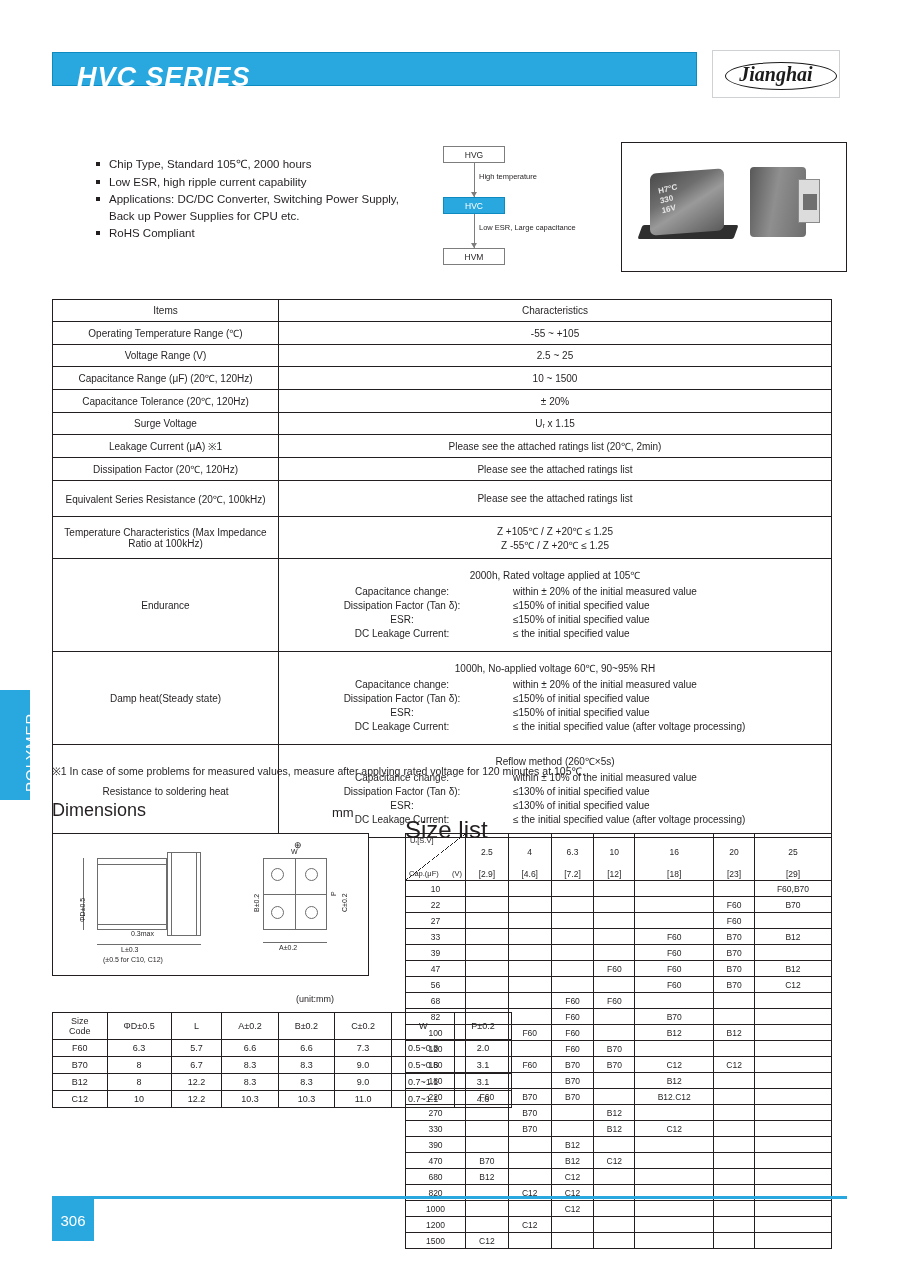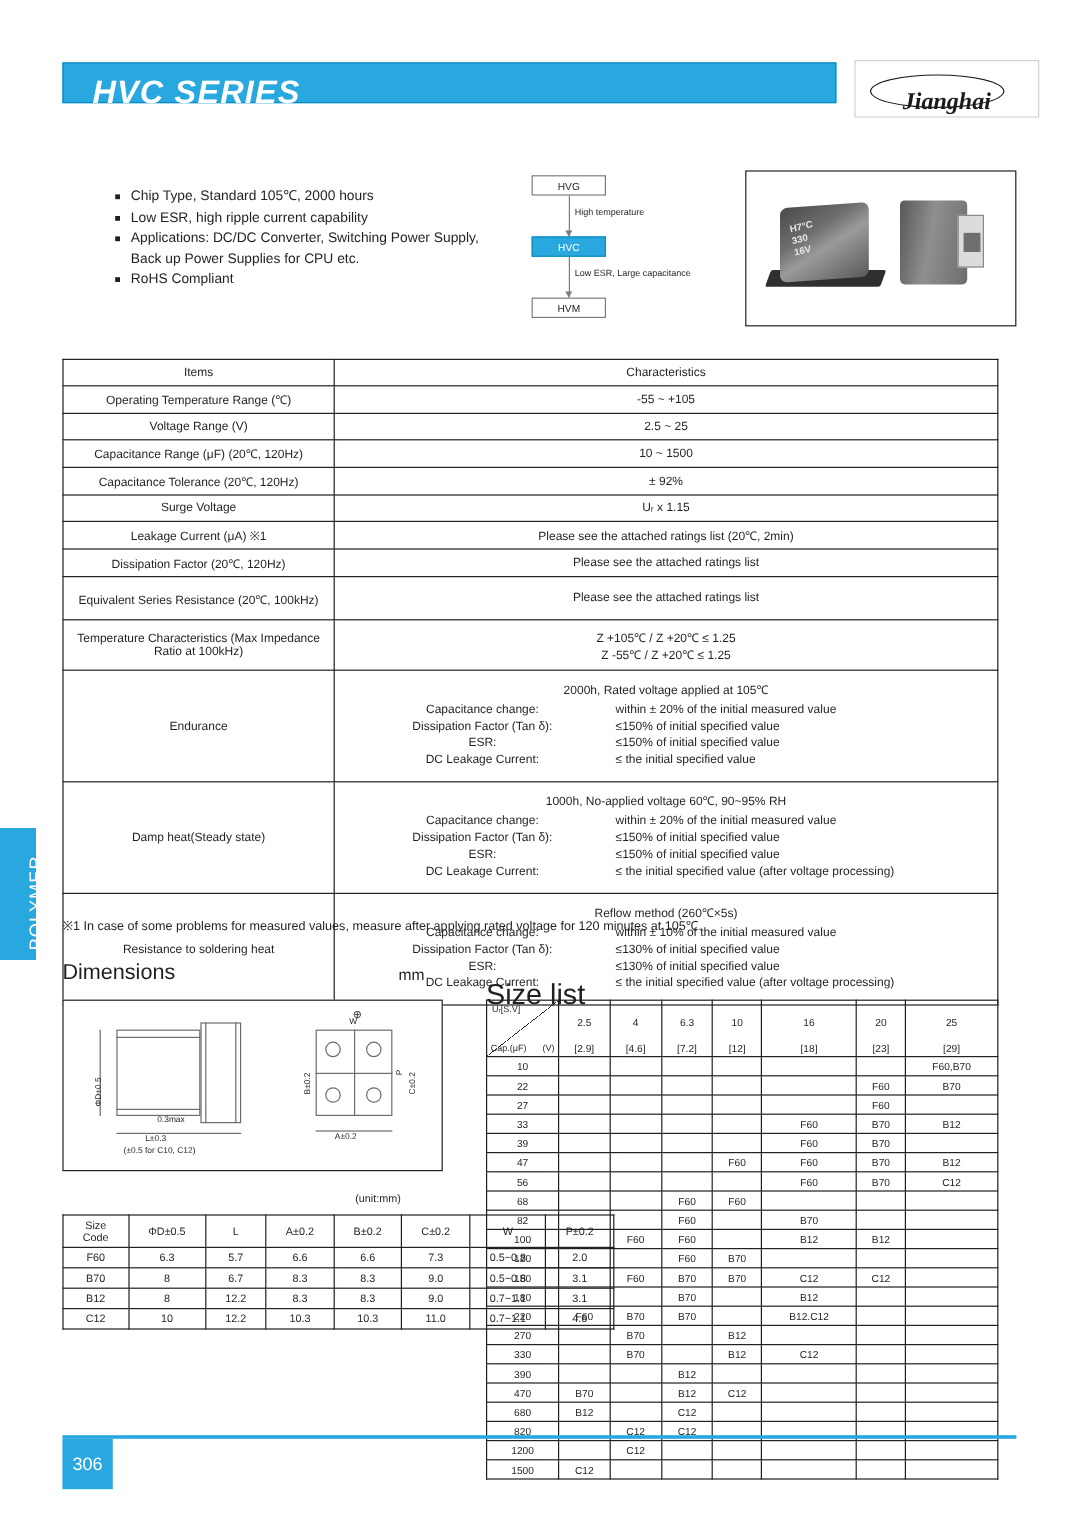--- a/index.html
+++ b/index.html
@@ -13,23 +13,23 @@
   
   .title-bar{
     position:absolute;left:52px;top:52px;width:645px;height:34px;
     background:#29a8e0;border:1px solid #0d8ac0;box-sizing:border-box;
   }
   .title-bar span{
     display:block;color:#ffffff;font-style:italic;font-weight:bold;
     font-size:27px;letter-spacing:1px;padding:9px 0 0 24px;
   }
   .logo{
-    position:absolute;left:712px;top:50px;width:154px;height:48px;
+    position:absolute;left:712px;top:50px;width:128px;height:48px;
     border:1px solid #cfd2d4;box-sizing:border-box;
-    display:flex;align-items:flex-end;justify-content:center;
+    display:flex;align-items:center;justify-content:center;
   }
   .logo .lg-text{
     font-family:"Liberation Serif", serif;font-style:italic;font-weight:bold;
     font-size:20px;color:#1b1b1b;position:relative;z-index:2;
   }
   .logo .lg-oval{
     position:absolute;left:12px;top:11px;width:110px;height:26px;
     border:1.6px solid #1b1b1b;border-radius:50%/50%;
   }
 
@@ -232,21 +232,21 @@
     <tr>
       <td class="c1">Voltage Range (V)</td>
       <td class="c2">2.5 ~ 25</td>
     </tr>
     <tr>
       <td class="c1">Capacitance Range (μF) (20℃, 120Hz)</td>
       <td class="c2">10 ~ 1500</td>
     </tr>
     <tr>
       <td class="c1">Capacitance Tolerance (20℃, 120Hz)</td>
-      <td class="c2">± 92%</td>
+      <td class="c2">± 20%</td>
     </tr>
     <tr>
       <td class="c1">Surge Voltage</td>
       <td class="c2">Uᵣ x 1.15</td>
     </tr>
     <tr>
       <td class="c1">Leakage Current (μA) ※1</td>
       <td class="c2">Please see the attached ratings list (20℃, 2min)</td>
     </tr>
     <tr>
@@ -675,20 +675,30 @@
           <td class="capcol">820</td>
           <td></td>
           <td>C12</td>
           <td>C12</td>
           <td></td>
           <td></td>
           <td></td>
           <td></td>
         </tr>
         <tr>
+          <td class="capcol">1000</td>
+          <td></td>
+          <td></td>
+          <td>C12</td>
+          <td></td>
+          <td></td>
+          <td></td>
+          <td></td>
+        </tr>
+        <tr>
           <td class="capcol">1200</td>
           <td></td>
           <td>C12</td>
           <td></td>
           <td></td>
           <td></td>
           <td></td>
           <td></td>
         </tr>
         <tr>

